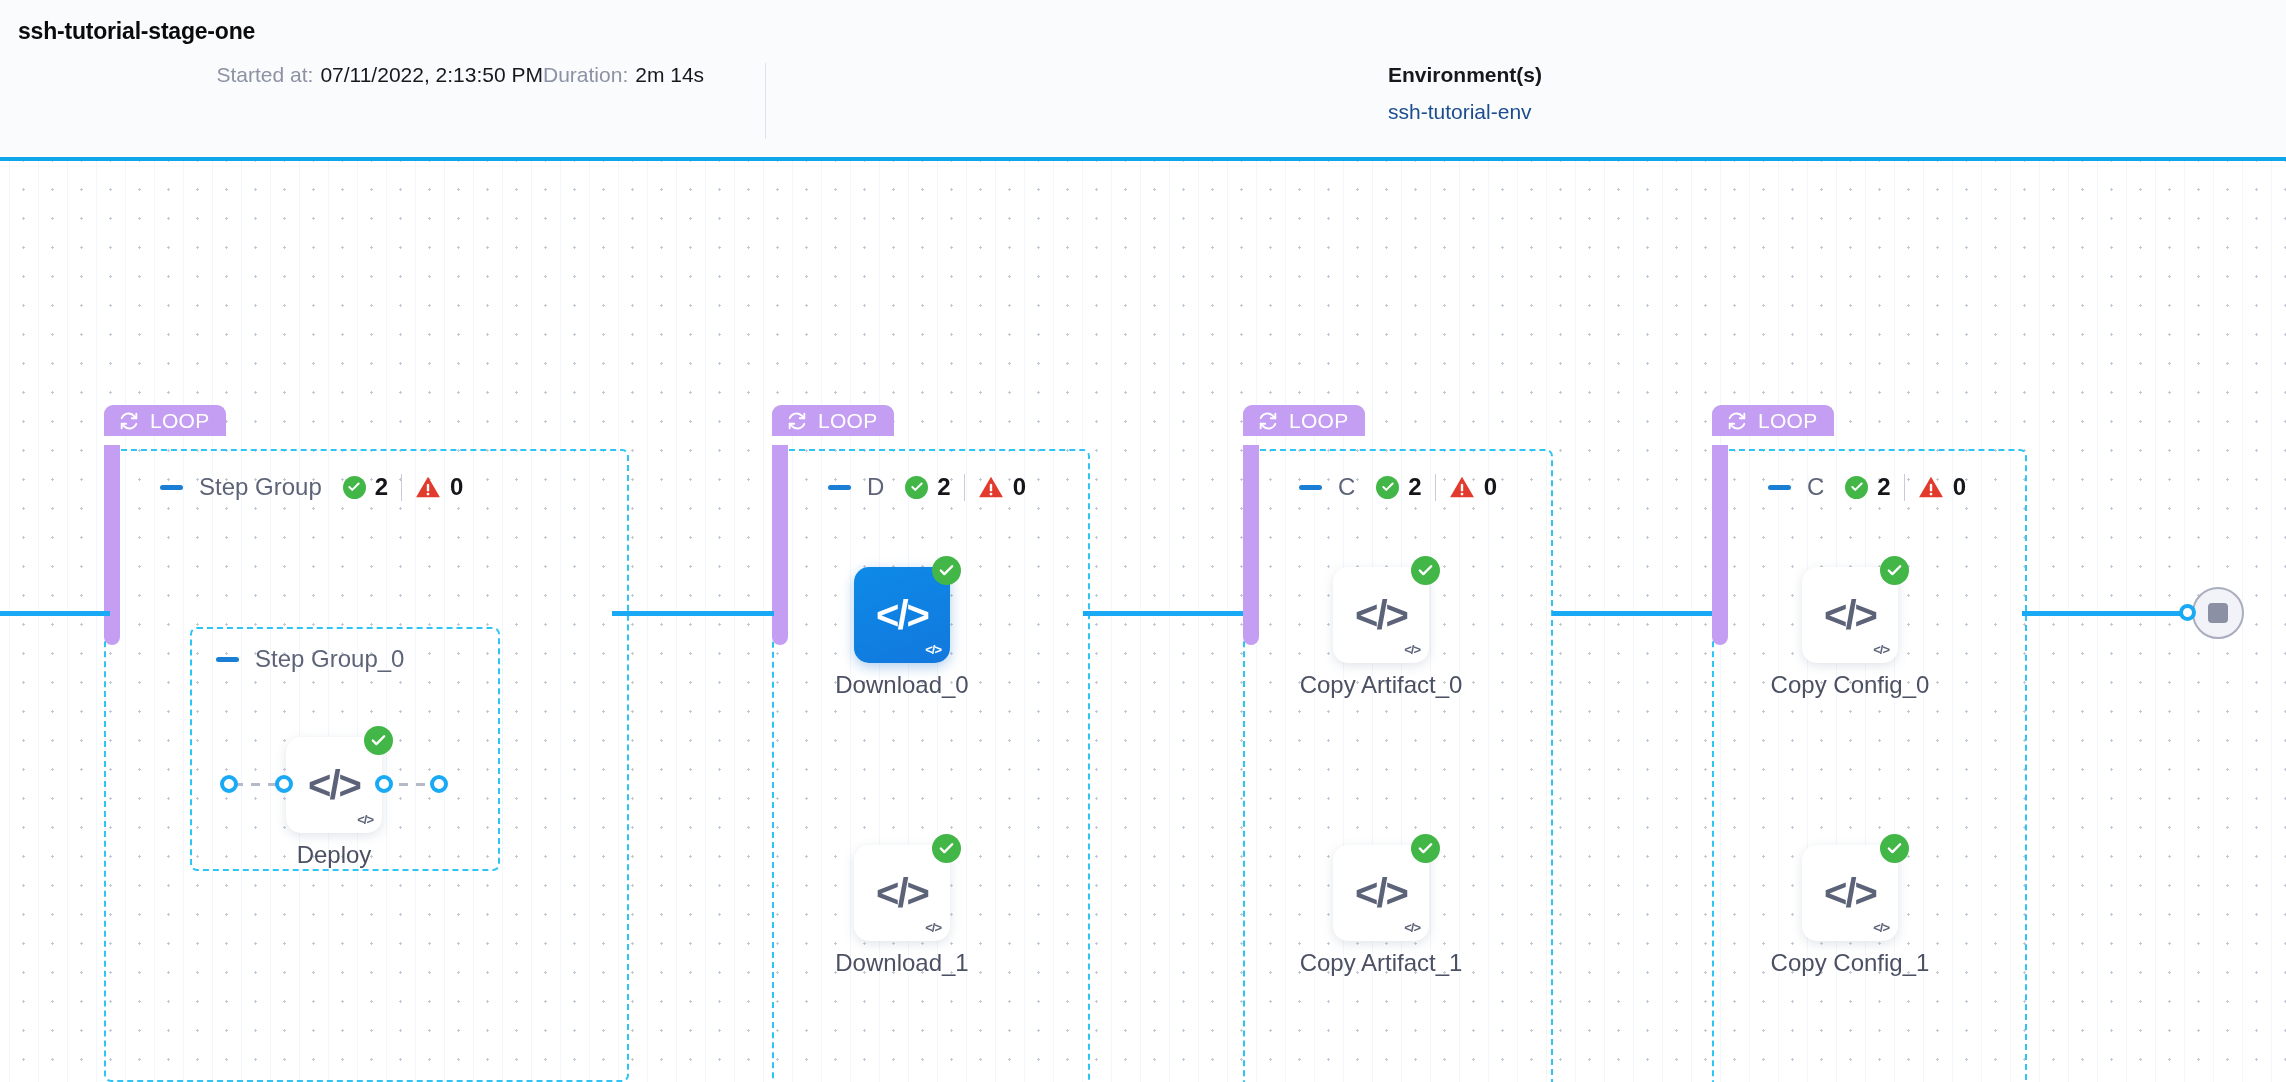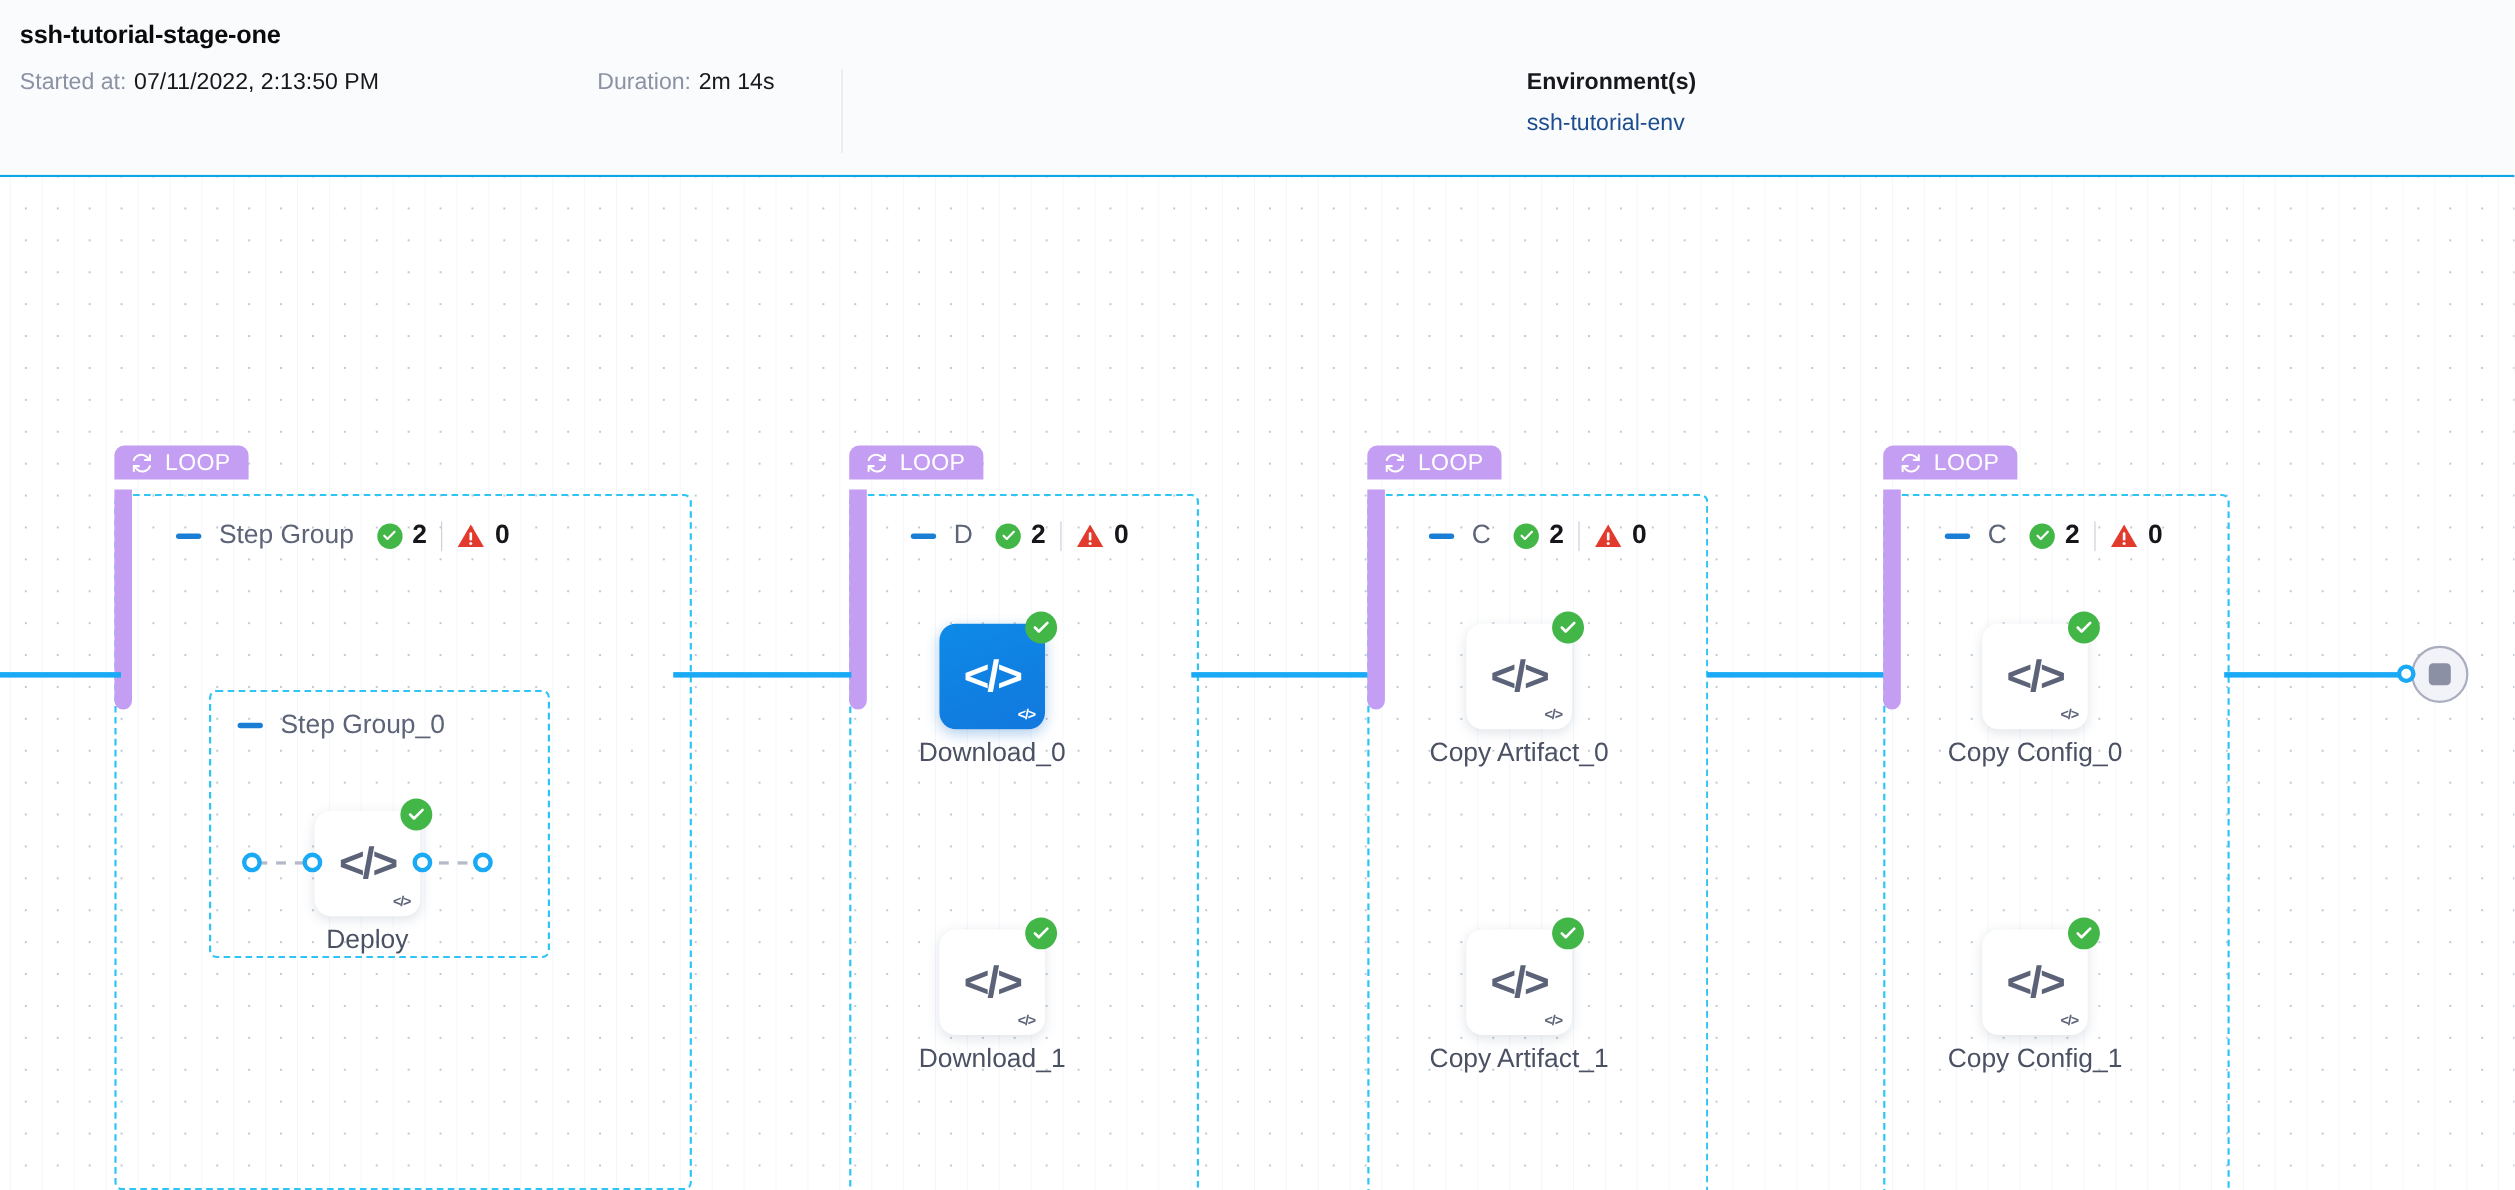--- a/index.html
+++ b/index.html
@@ -9,37 +9,37 @@
     overflow: hidden;
     font-family: "Liberation Sans", sans-serif;
     background: #ffffff;
   }
 
   
   .exec-header {
     position: relative;
     height: 161px;
     background: #fafbfc;
-    border-bottom: 2px solid #0ea5e9;
+    border-bottom: 4px solid #0ea5e9;
     padding: 18px 0 0 18px;
   }
   .exec-title {
     font-size: 23px;
     font-weight: bold;
     color: #0b0b0d;
     letter-spacing: -0.2px;
     margin: 0 0 18px 0;
   }
   .meta-row {
     display: flex;
     align-items: flex-start;
     height: 78px;
   }
   .meta-cell { display: flex; align-items: baseline; }
-  .meta-started { width: 525px; }
+  .meta-started { width: 525px; justify-content: flex-end; }
   .meta-duration { width: 222px; }
   .meta-label {
     font-size: 21px;
     color: #8c92a4;
     font-weight: 400;
   }
   .meta-value {
     font-size: 21px;
     color: #17171c;
     margin-left: 7px;

